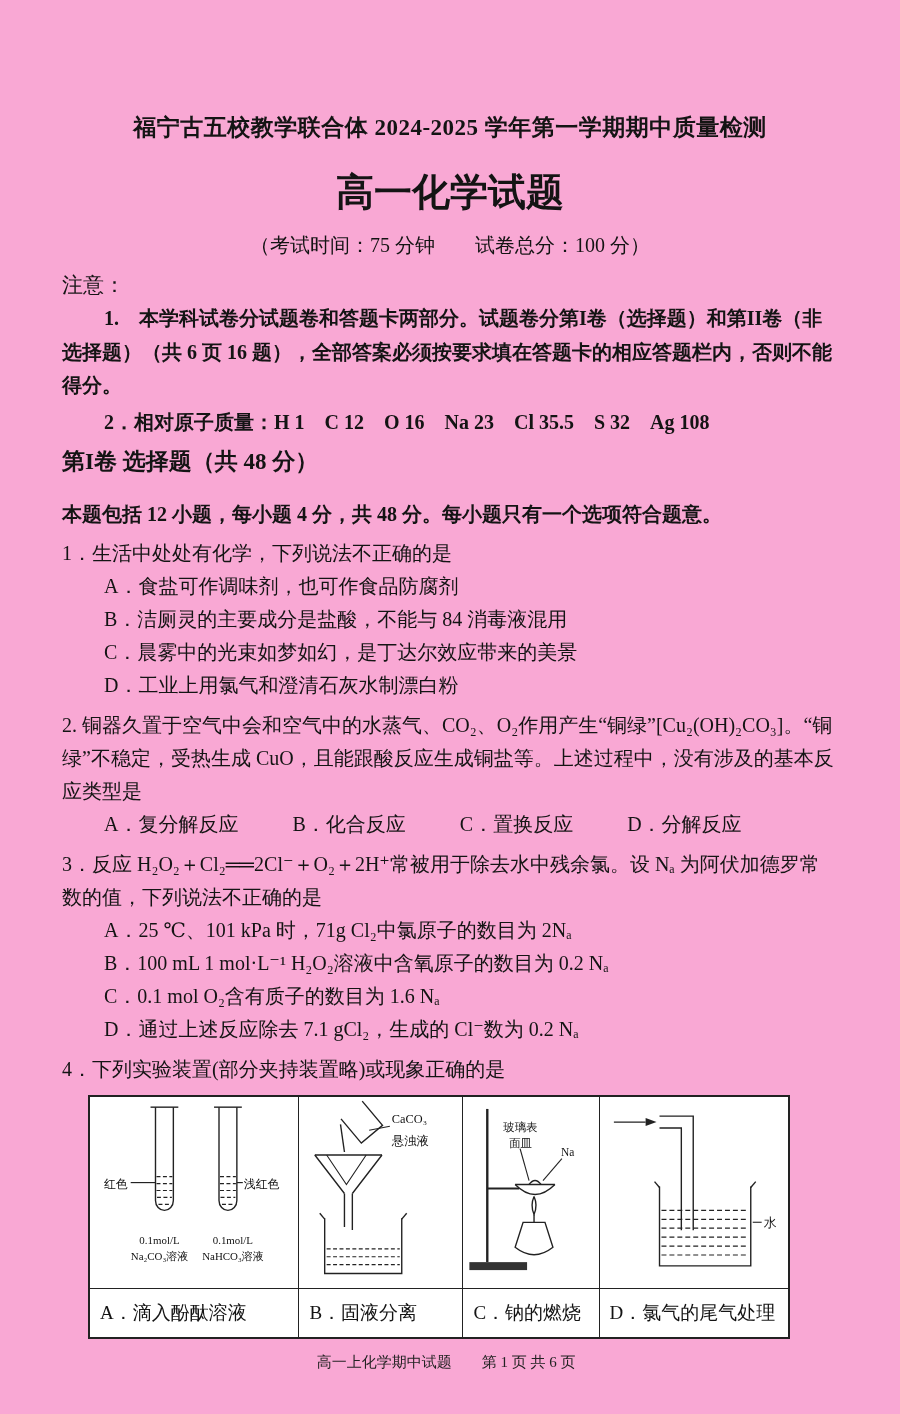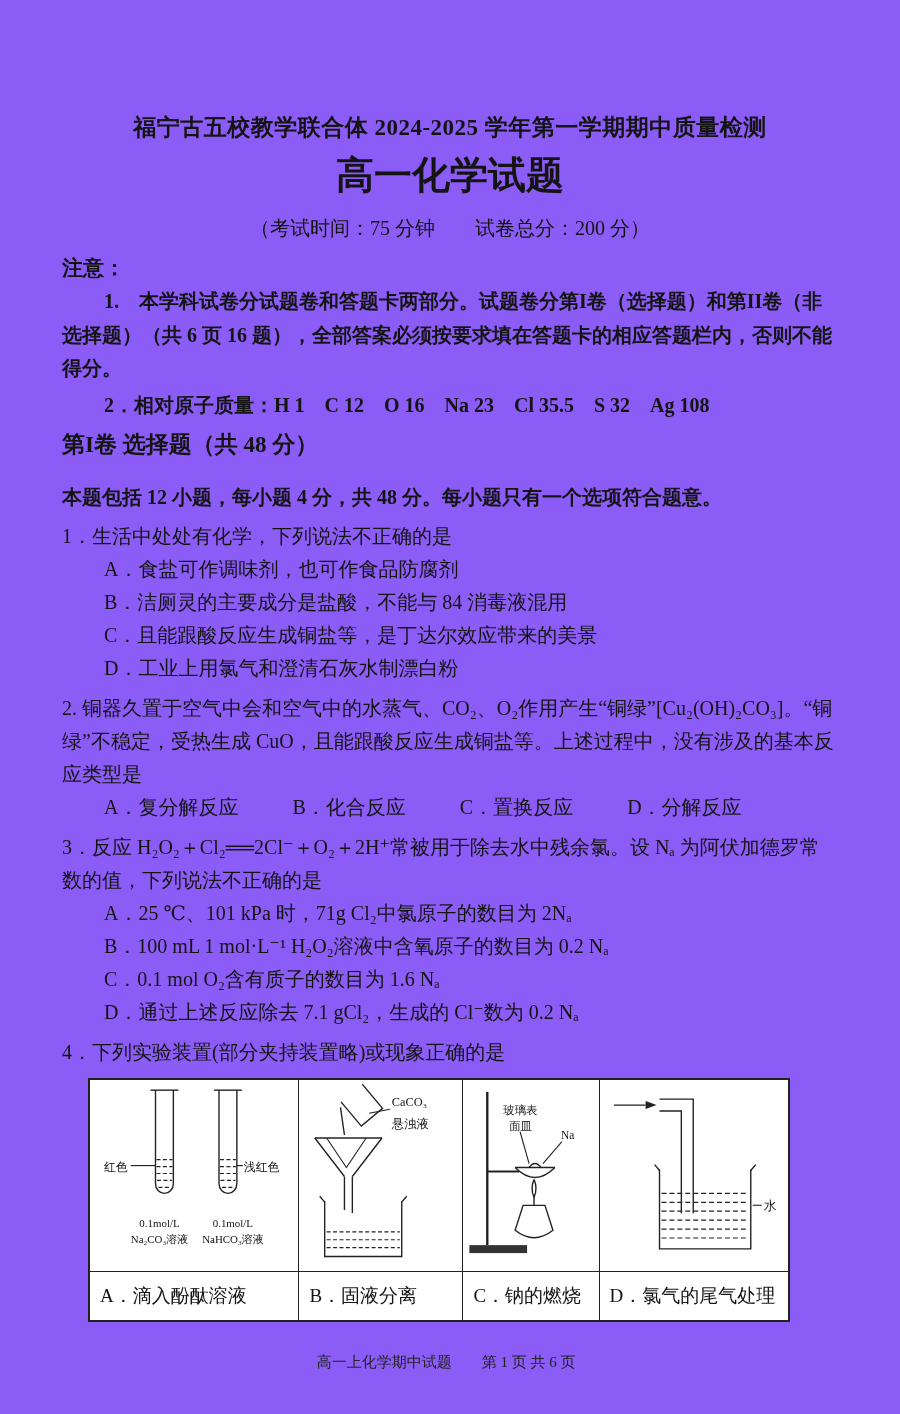--- a/index.html
+++ b/index.html
@@ -1,28 +1,28 @@
 <!DOCTYPE html>
 <html><head>
 <meta charset="utf-8">
 <style>
   * { margin: 0; padding: 0; box-sizing: border-box; }
   html, body { background: #ffffff; }
   .page {
     width: 900px; height: 1414px;
     position: relative; margin: 0 auto;
-    background: #8b5cf6; color: #141414;
+    background: #f9a8d4; color: #141414;
     font-family: "Liberation Serif", "DejaVu Serif", serif;
     padding: 112px 62px 0 62px;
     overflow: hidden;
   }
   .title { font-size: 23px; font-weight: 700; text-align: center; letter-spacing: .5px; }
-  .subtitle { font-size: 38px; font-weight: 700; text-align: center; margin-top: 7px; }
+  .subtitle { font-size: 38px; font-weight: 700; text-align: center; margin-top: 24px; }
   .meta { font-size: 20px; text-align: center; margin-top: 14px; }
-  .notice-label { font-size: 21px; font-weight: 700; margin-top: 12px; }
+  .notice-label { font-size: 21px; font-weight: 400; margin-top: 12px; }
   .notice-item { font-size: 20px; line-height: 1.68; text-indent: 2.1em; margin-top: 3px; font-weight: 700; }
   .section-title { font-size: 23px; font-weight: 700; text-align: left; margin-top: 7px; }
   .section-intro { font-size: 20px; font-weight: 700; margin-top: 21px; line-height: 1.6; }
   .stem { font-size: 20px; line-height: 1.65; margin-top: 7px; }
   .option { font-size: 20px; line-height: 1.65; margin-left: 42px; }
   .options-row { display: flex; gap: 54px; margin-left: 42px; font-size: 20px; line-height: 1.65; }
   .q4-table {
     width: 702px; margin: 9px 0 0 26px;
     border: 2px solid #222;
     display: grid;
@@ -39,34 +39,34 @@
     text-align: center; font-size: 15px; color: #222;
   }
 </style>
 </head>
 <body>
 
 <div class="page">
 
   <h1 class="title">福宁古五校教学联合体 2024-2025 学年第一学期期中质量检测</h1>
   <h2 class="subtitle">高一化学试题</h2>
-  <p class="meta">（考试时间：75 分钟　　试卷总分：200 分）</p>
+  <p class="meta">（考试时间：75 分钟　　试卷总分：100 分）</p>
 
   <p class="notice-label">注意：</p>
   <p class="notice-item">1.　本学科试卷分试题卷和答题卡两部分。试题卷分第I卷（选择题）和第II卷（非选择题）（共 6 页 16 题），全部答案必须按要求填在答题卡的相应答题栏内，否则不能得分。</p>
   <p class="notice-item">2．相对原子质量：H 1　C 12　O 16　Na 23　Cl 35.5　S 32　Ag 108</p>
 
   <h3 class="section-title">第I卷 选择题（共 48 分）</h3>
   <p class="section-intro">本题包括 12 小题，每小题 4 分，共 48 分。每小题只有一个选项符合题意。</p>
 
   <div>
     <p class="stem">1．生活中处处有化学，下列说法不正确的是</p>
     <p class="option">A．食盐可作调味剂，也可作食品防腐剂</p>
     <p class="option">B．洁厕灵的主要成分是盐酸，不能与 84 消毒液混用</p>
-    <p class="option">C．且能跟酸反应生成铜盐等，是丁达尔效应带来的美景</p>
+    <p class="option">C．晨雾中的光束如梦如幻，是丁达尔效应带来的美景</p>
     <p class="option">D．工业上用氯气和澄清石灰水制漂白粉</p>
   </div>
 
   <div>
     <p class="stem">2. 铜器久置于空气中会和空气中的水蒸气、CO₂、O₂作用产生“铜绿”[Cu₂(OH)₂CO₃]。“铜绿”不稳定，受热生成 CuO，且能跟酸反应生成铜盐等。上述过程中，没有涉及的基本反应类型是</p>
     <div class="options-row">
       <span>A．复分解反应</span>
       <span>B．化合反应</span>
       <span>C．置换反应</span>
       <span>D．分解反应</span>

